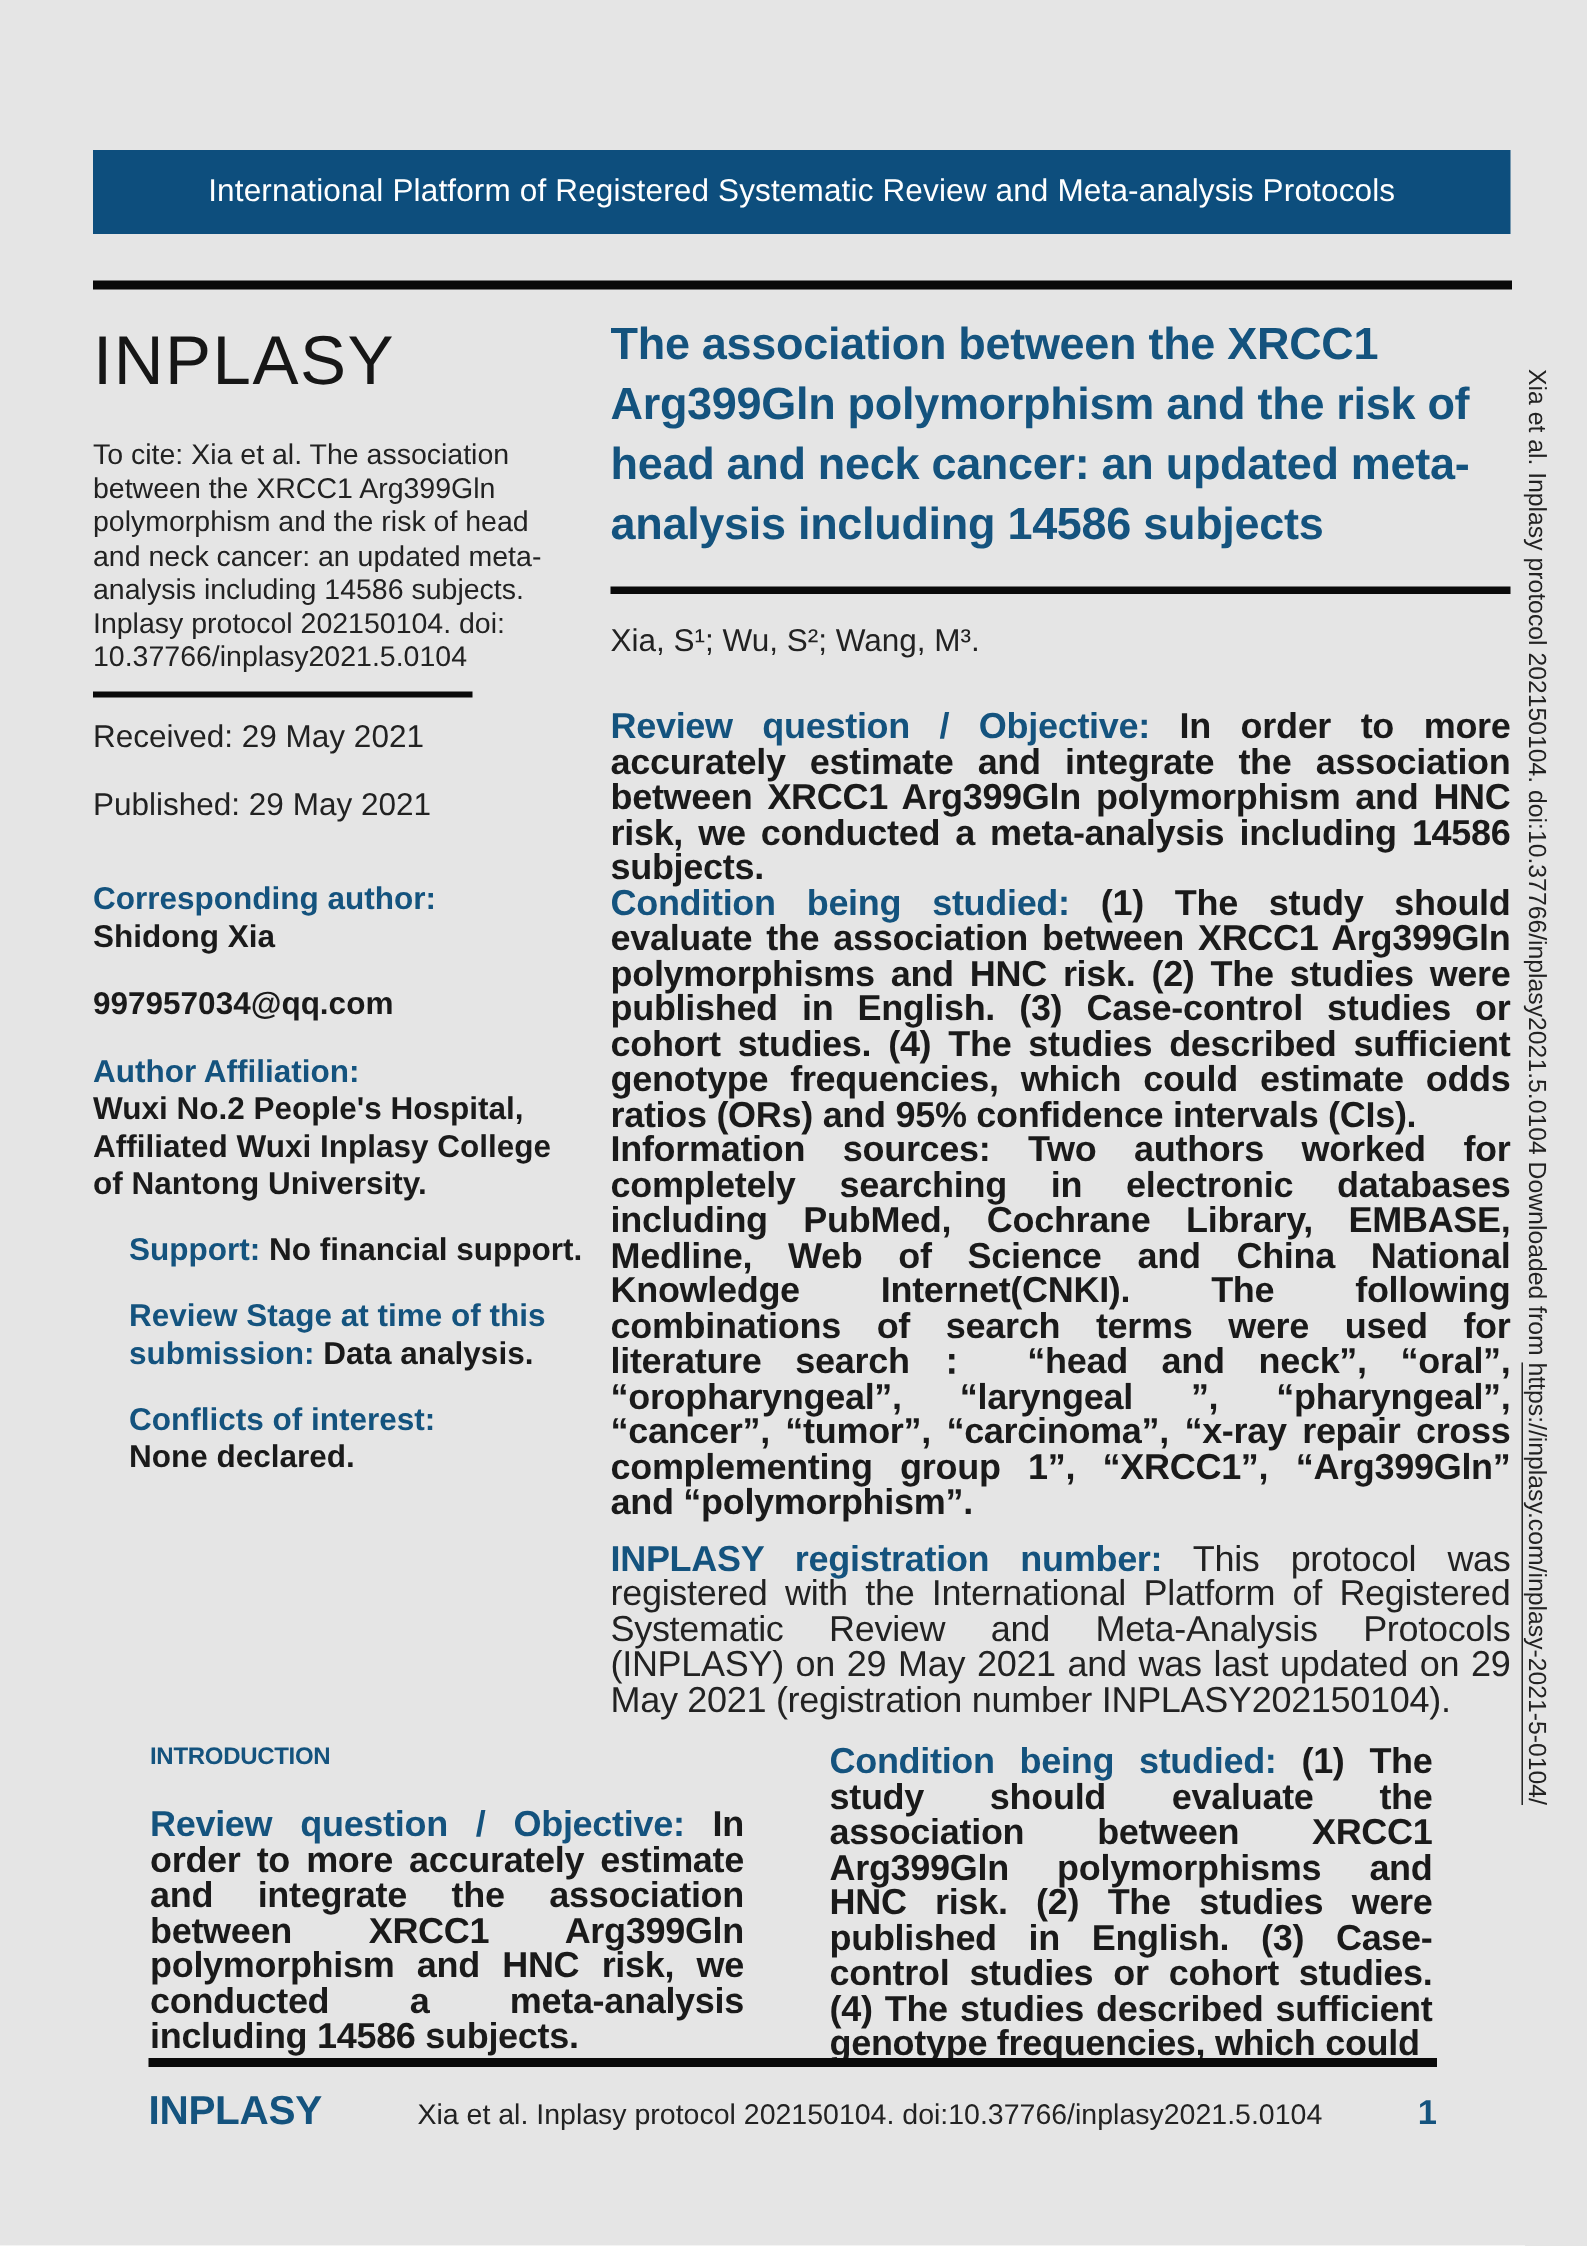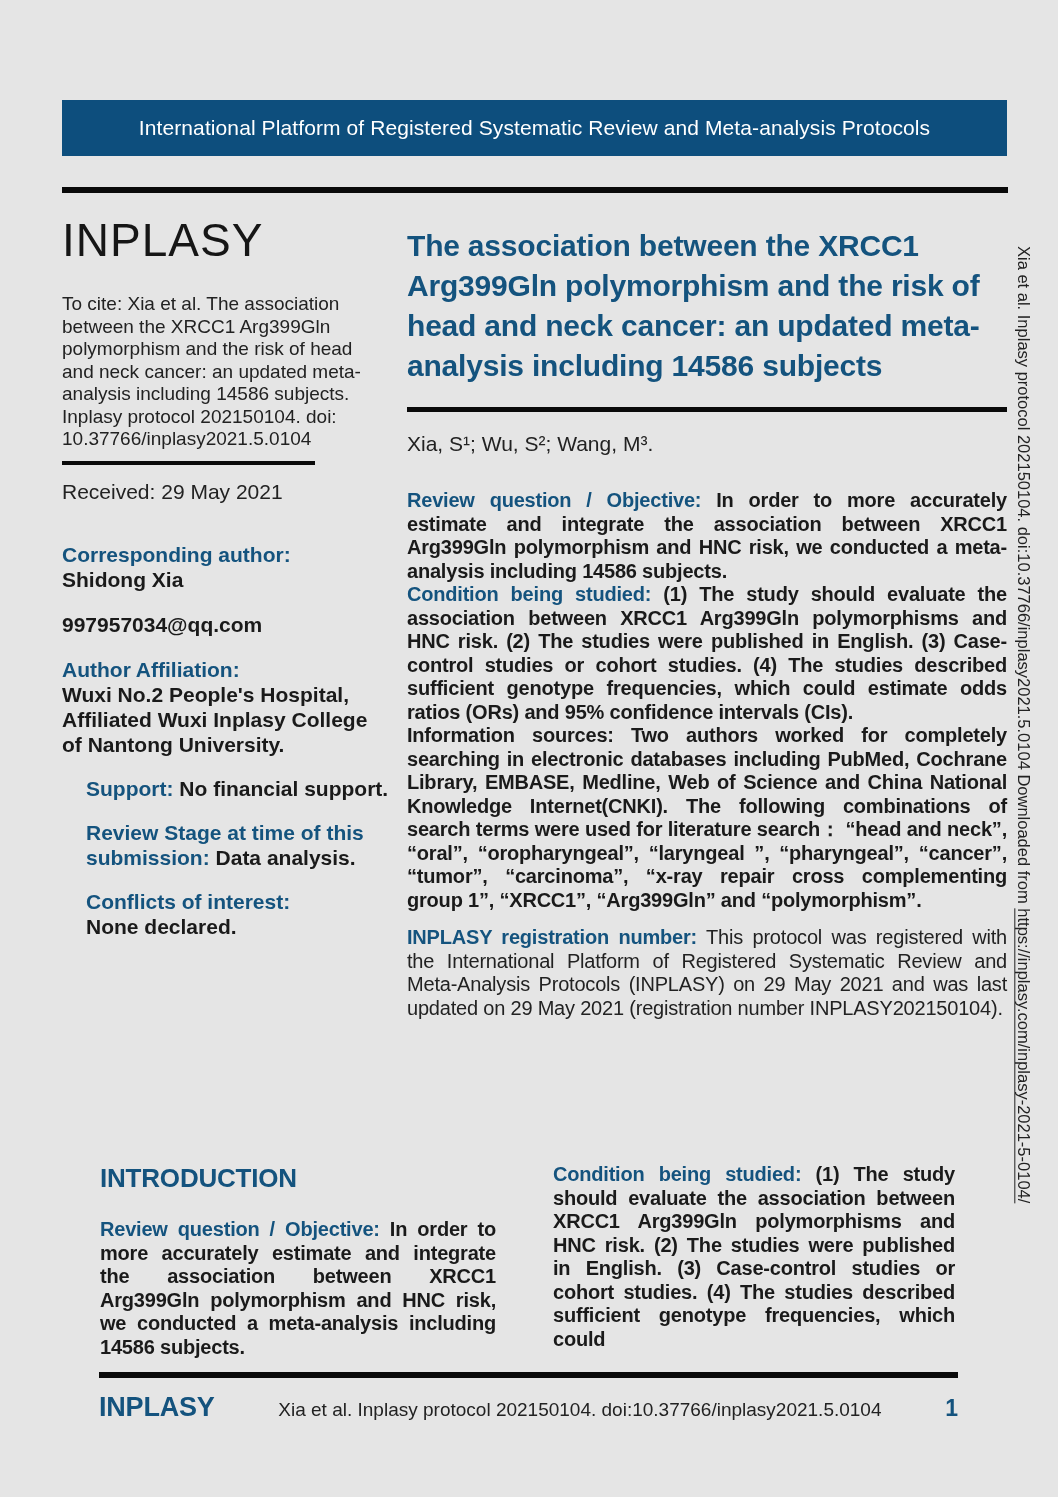--- a/index.html
+++ b/index.html
@@ -58,50 +58,50 @@
   .date-line { margin-top: 14px; font-size: 21px; line-height: 25px; color: #222; }
   .date-line + .date-line { margin-top: 20px; }
   .side-block { font-size: 21px; line-height: 25px; font-weight: bold; color: #1a1a1a; width: 312px; }
   .mt-lg { margin-top: 38px; }
   .mt-md { margin-top: 20px; }
   .mt-sm { margin-top: 19px; margin-left: 24px; }
   .blue { color: #14537E; }
   
   .right-col {
     position: absolute;
-    left: 407px; top: 226px;
+    left: 407px; top: 210px;
     width: 600px;
   }
   .title {
     font-size: 30px;
     line-height: 40px;
     font-weight: bold;
     color: #14537E;
     letter-spacing: -0.2px;
   }
   .rule-title { margin-top: 21px; width: 600px; height: 5px; background: #0a0a0a; }
   .authors { margin-top: 19px; font-size: 21px; line-height: 25px; color: #222; }
   .body-par {
-    font-size: 20px;
+    font-size: 24px;
     line-height: 23.5px;
     font-weight: bold;
     color: #1a1a1a;
     text-align: justify;
     letter-spacing: -0.2px;
   }
   .body-par.first { margin-top: 33px; }
   .body-par.reg-par { margin-top: 14px; font-weight: normal; color: #222; }
   .body-par.reg-par .lbl { font-weight: bold; }
   
   .intro-col {
     position: absolute;
     left: 100px; top: 1163px;
     width: 396px;
   }
-  .intro-heading { font-size: 26px; font-weight: bold; color: #14537E; letter-spacing: -0.2px; }
+  .intro-heading { font-size: 16px; font-weight: bold; color: #14537E; letter-spacing: -0.2px; }
   .intro-par { margin-top: 24px; }
   .cond-col {
     position: absolute;
     left: 553px; top: 1163px;
     width: 402px;
   }
   
   .footer-rule {
     position: absolute;
     left: 99px; top: 1372px;
@@ -147,20 +147,21 @@
   <div class="left-col">
     <div class="masthead">
       <div>INPLASY</div>
     </div>
 
     <div class="cite">To cite: Xia et al. The association between the XRCC1 Arg399Gln polymorphism and the risk of head and neck cancer: an updated meta-analysis including 14586 subjects. Inplasy protocol 202150104. doi: 10.37766/inplasy2021.5.0104</div>
 
     <div class="rule-small"></div>
 
     <div class="date-line">Received: 29 May 2021</div>
+    <div class="date-line">Published: 29 May 2021</div>
 
     <div class="side-block mt-lg">
       <span class="blue">Corresponding author:</span><br>
       <span>Shidong Xia</span>
     </div>
 
     <div class="side-block mt-md">997957034@qq.com</div>
 
     <div class="side-block mt-md">
       <span class="blue">Author Affiliation:</span><br>

